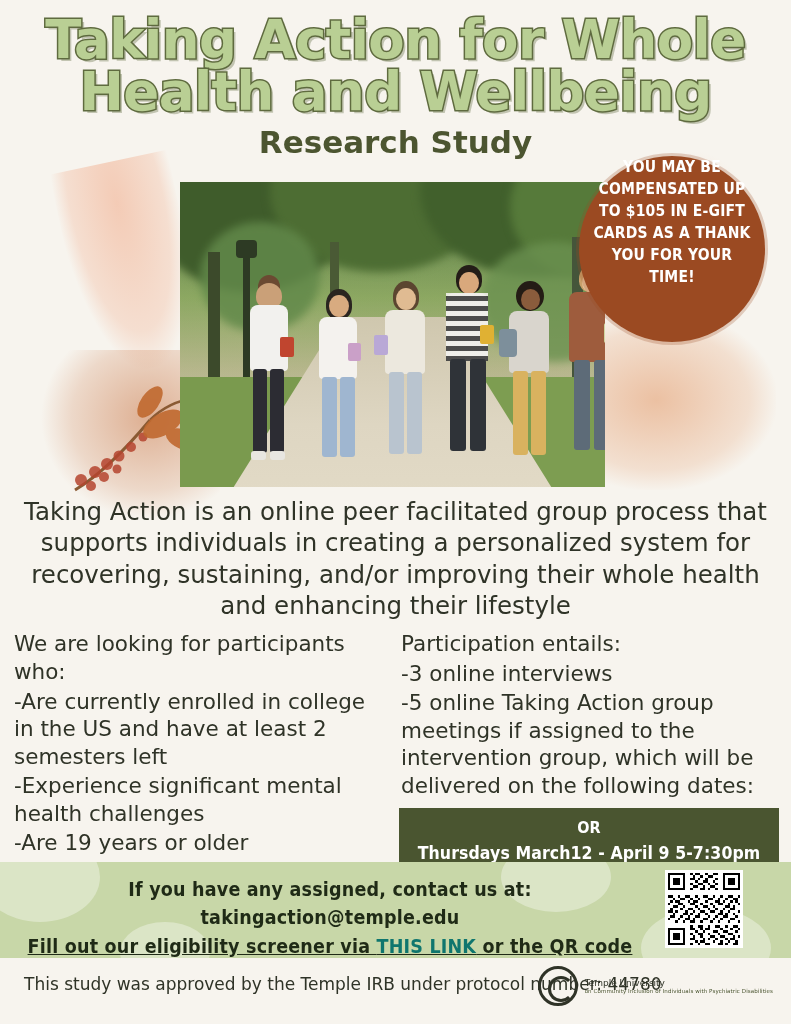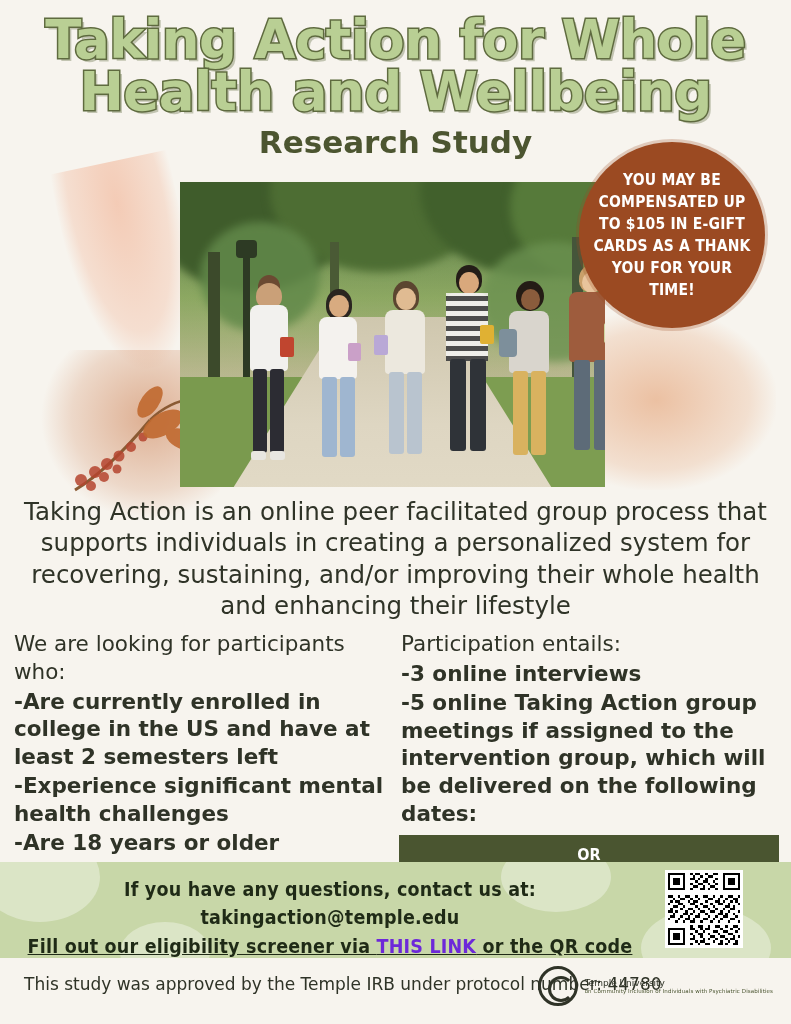--- a/index.html
+++ b/index.html
@@ -98,26 +98,26 @@
   }
   .trunk { position: absolute; background: #3c4a2b; }
   .person { position: absolute; bottom: 12px; }
   .p-head { position: absolute; border-radius: 50%; }
   .p-body { position: absolute; border-radius: 8px 8px 4px 4px; }
   .p-legs { position: absolute; border-radius: 3px; }
 
   
   .badge {
     position: absolute;
-    right: 26px; top: 142px;
+    right: 26px; top: 156px;
     width: 186px; height: 186px;
     border-radius: 50%;
     background: #9b4a22;
     z-index: 4;
-    display: flex; align-items: center; justify-content: center;
+    display: flex; justify-content: center;
     box-shadow: 0 0 0 3px rgba(155,74,34,.25);
   }
   .badge-text {
     color: #fff;
     font-family: "DejaVu Sans Condensed", "DejaVu Sans", sans-serif;
     font-weight: bold;
     font-size: 15.5px;
     line-height: 1.42;
     text-align: center;
     letter-spacing: .2px;
@@ -153,21 +153,21 @@
   .col h3, .col-right h3 {
     font-family: "DejaVu Sans", sans-serif;
     font-size: 21.5px;
     font-weight: 500;
     color: #2f3327;
     line-height: 1.3;
   }
   .bullet {
     font-family: "DejaVu Sans", sans-serif;
     font-size: 21.5px;
-    font-weight: 700;
+    font-weight: 400;
     color: #2f3327;
     line-height: 1.28;
     margin-top: 2px;
   }
 
   
   .dates {
     margin-top: 8px;
     background: #4a5530;
     color: #fff;
@@ -208,21 +208,21 @@
   }
   .f-line {
     font-family: "DejaVu Sans Condensed", "DejaVu Sans", sans-serif;
     font-weight: bold;
     font-size: 19.5px;
     color: #1f2a16;
     line-height: 1.45;
     letter-spacing: .2px;
   }
   .f-line.underline { text-decoration: underline; }
-  .link-orange { color: #6d28d9; }
+  .link-orange { color: #0f766e; }
   .qr {
     position: absolute;
     right: 48px; top: 8px;
     width: 78px; height: 78px;
     background: #fff;
     z-index: 5;
     padding: 3px;
   }
 
   
@@ -389,42 +389,42 @@
     <div class="badge-text">You may be compensated up to $105 in e-gift cards as a thank you for your time!</div>
   </div>
 
   <div class="intro">Taking Action is an online peer facilitated group process that supports individuals in creating a personalized system for recovering, sustaining, and/or improving their whole health and enhancing their lifestyle</div>
 
   <div class="cols">
     <div class="col">
       <h3>We are looking for participants who:</h3>
       <div class="bullet">-Are currently enrolled in college in the US and have at least 2 semesters left</div>
       <div class="bullet">-Experience significant mental health challenges</div>
-      <div class="bullet">-Are 18 years or older</div>
+      <div class="bullet">-Are 19 years or older</div>
       <div class="bullet">-Have no prior Taking Action experience</div>
     </div>
     <div class="col-right">
       <h3>Participation entails:</h3>
       <div class="bullet">-3 online interviews</div>
       <div class="bullet">-5 online Taking Action group meetings if assigned to the intervention group, which will be delivered on the following dates:</div>
       <div class="dates">
         <div class="or">OR</div>
         <div class="d">Thursdays March12 - April 9 5-7:30pm EST</div>
       </div>
     </div>
   </div>
 
   <div class="footer-band">
     <div class="band-deco" style="left:-20px;top:-30px;width:120px;height:90px;"></div>
     <div class="band-deco" style="left:120px;top:60px;width:90px;height:60px;"></div>
     <div class="band-deco" style="right:180px;top:-20px;width:110px;height:70px;"></div>
     <div class="band-deco" style="right:20px;bottom:-30px;width:130px;height:80px;"></div>
 
     <div class="footer-lines">
-      <div class="f-line">If you have any questions, contact us at: takingaction@temple.edu</div>
+      <div class="f-line">If you have any assigned, contact us at: takingaction@temple.edu</div>
       <div class="f-line underline">
         <span>Fill out our eligibility screener via </span><span class="link-orange">THIS LINK</span><span> or the QR code</span>
       </div>
     </div>
 
     <div class="qr">
       <svg viewBox="0 0 29 29" width="100%" height="100%" shape-rendering="crispEdges">
         <rect width="29" height="29" fill="#fff"></rect>
         <g fill="#000">
           <rect x="0" y="0" width="7" height="7"></rect>

